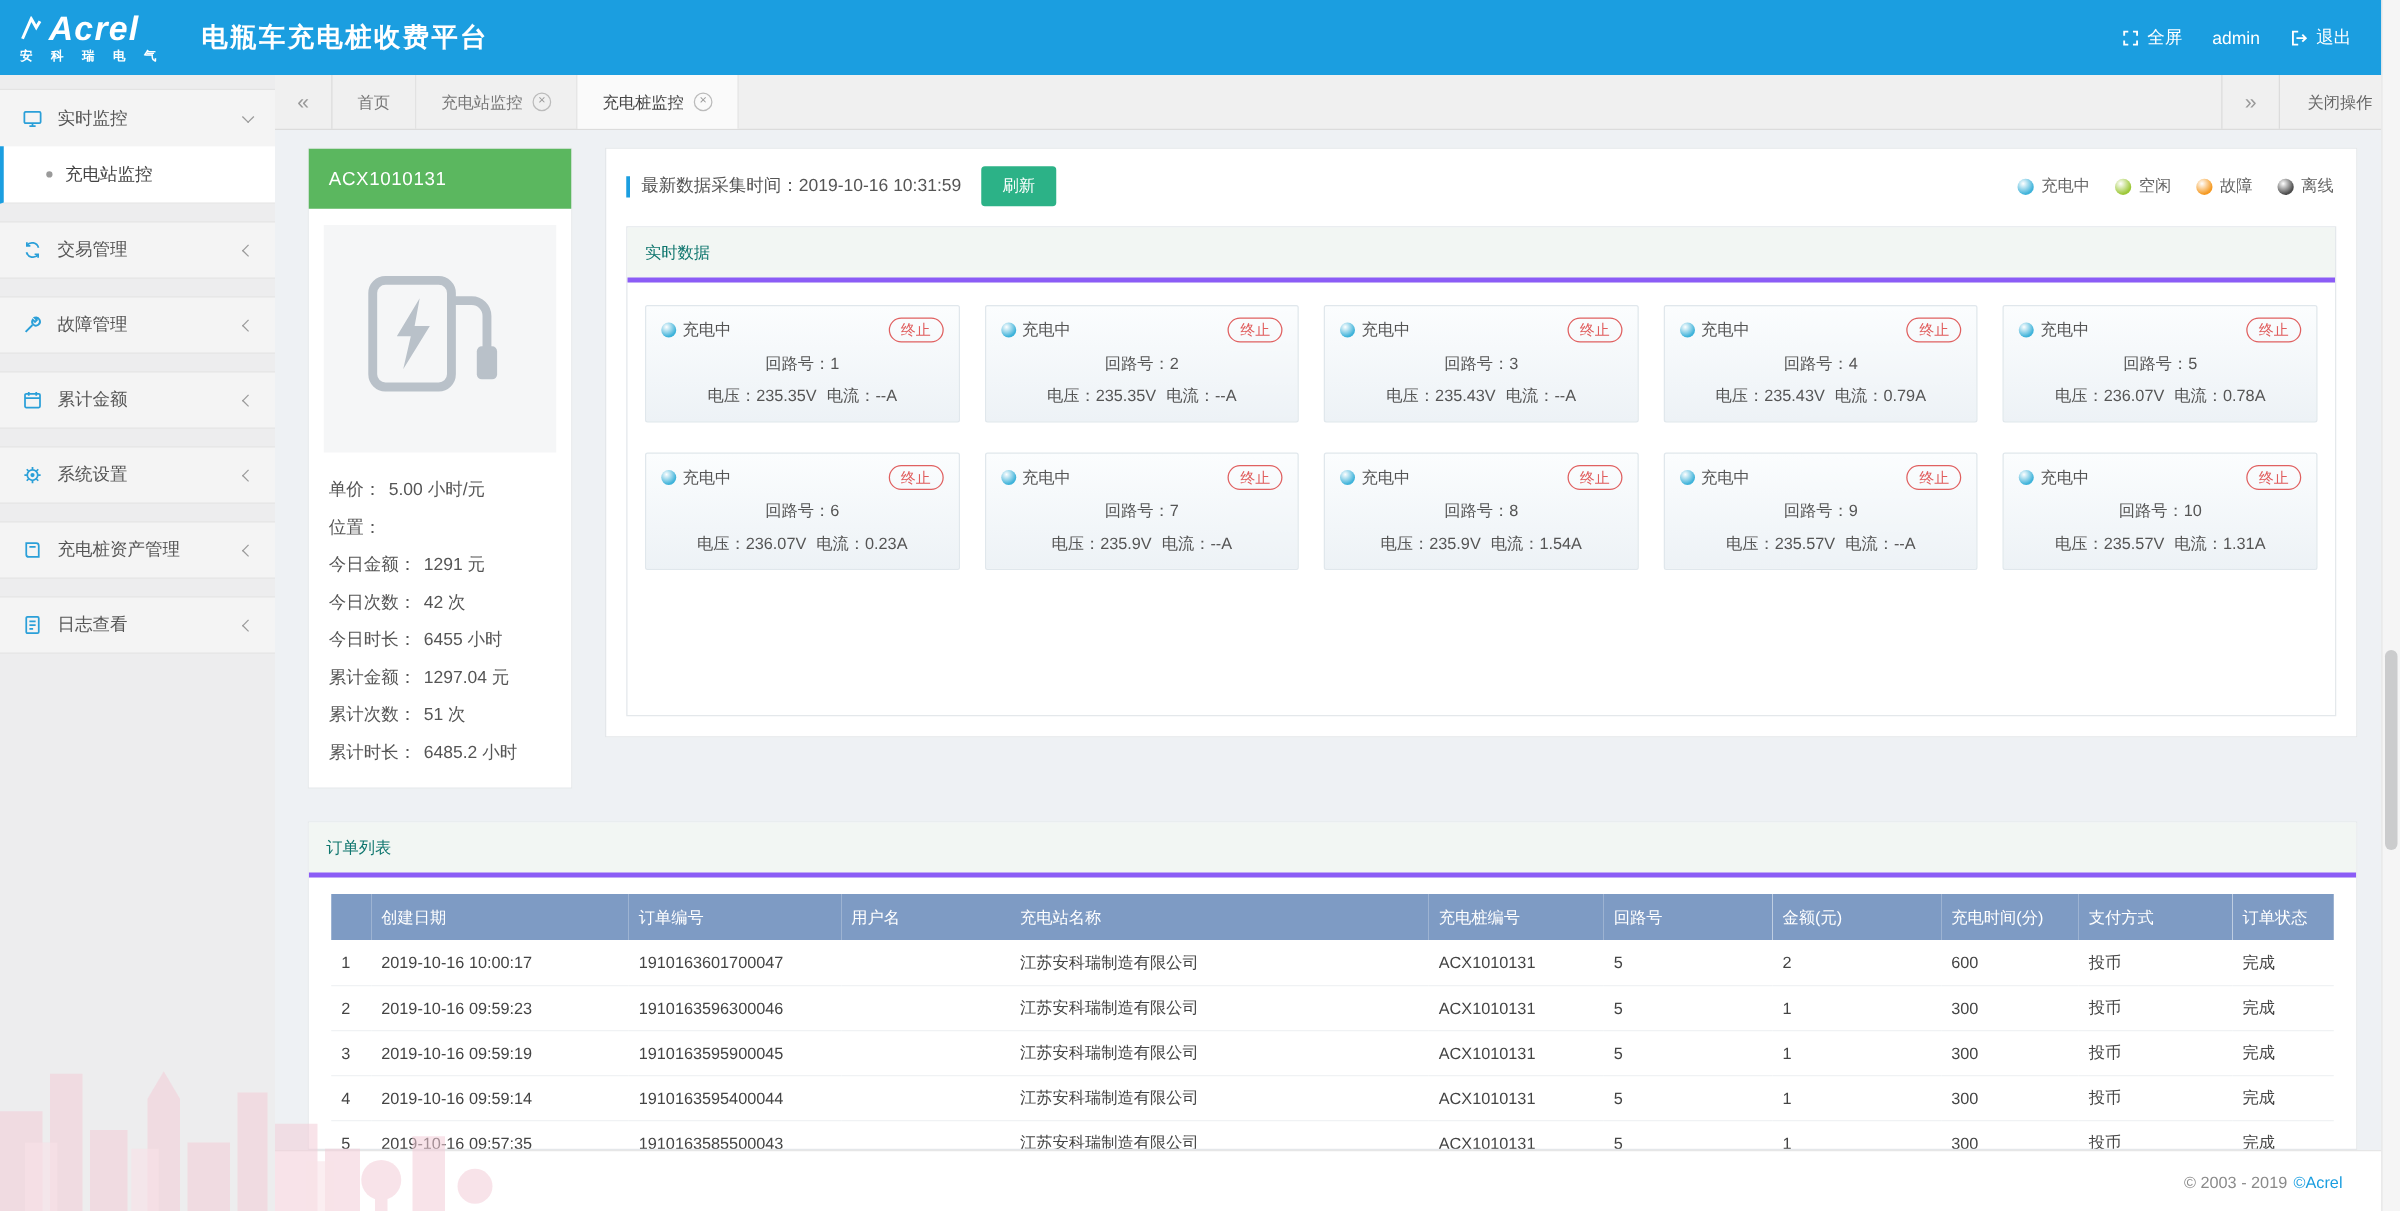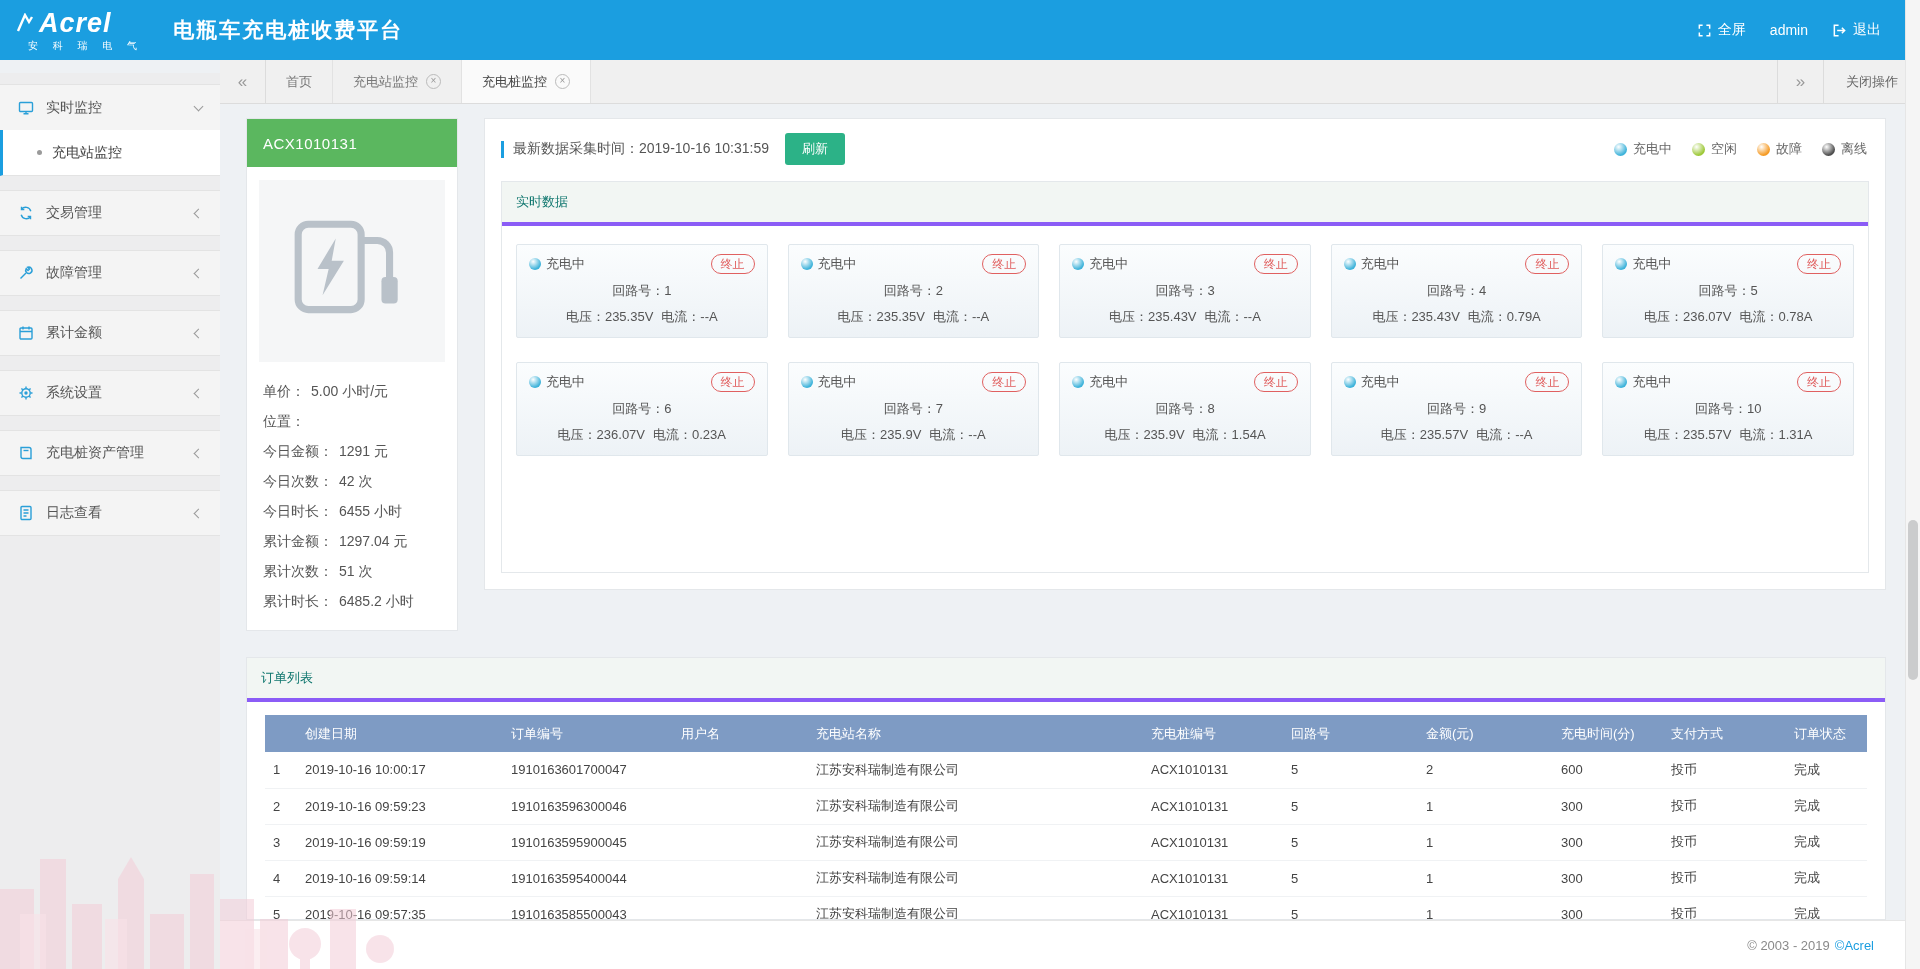--- a/index.html
+++ b/index.html
@@ -4,27 +4,27 @@
 <style>
   * { margin:0; padding:0; box-sizing:border-box; }
   html,body { width:1920px; height:969px; }
   body { font-family:"Liberation Sans","DejaVu Sans",sans-serif; background:#eef1f4; overflow:hidden; }
   .app { position:relative; width:1920px; height:969px; overflow:hidden; }
 
   
   .hdr { position:absolute; top:0; left:0; right:0; height:60px; background:#1b9ee0; display:flex; align-items:center; color:#fff; padding:0 30px 0 16px; z-index:6; }
   .logo { display:flex; flex-direction:column; line-height:1; }
   .logo-top { display:flex; align-items:center; gap:5px; font-style:italic; font-weight:bold; font-size:27px; letter-spacing:1px; }
-  .logo-sub { font-size:10px; letter-spacing:6px; margin-top:4px; font-weight:normal;margin-left:12px; }
+  .logo-sub { font-size:10px; letter-spacing:6px; margin-top:4px; font-weight:bold; }
   .hdr-title { font-size:21px; font-weight:bold; margin-left:30px; letter-spacing:2px; }
   .hdr-right { margin-left:auto; display:flex; align-items:center; gap:6px; font-size:14px; }
   .hdr-link { display:flex; align-items:center; gap:6px; cursor:pointer; padding:0 9px; }
 
   
-  .sidebar { position:absolute; top:73px; left:0; width:220px; bottom:0; background:#ededee; z-index:2; padding-top:11px; }
+  .sidebar { position:absolute; top:60px; left:0; width:220px; bottom:0; background:#ededee; z-index:2; padding-top:11px; }
   .mi { height:46px; display:flex; align-items:center; padding:0 18px; gap:12px; color:#555; font-size:14px; cursor:pointer; background:#f4f4f4; border-top:1px solid #e3e3e3; border-bottom:1px solid #e3e3e3; margin-bottom:14px; }
   .mi.group-open { margin-bottom:0; border-bottom:none; }
   .mi .mi-icon { color:#2a9fd8; display:flex; align-items:center; }
   .mi .chev { margin-left:auto; }
   .chev { width:7px; height:7px; border-right:1.6px solid #9a9a9a; border-bottom:1.6px solid #9a9a9a; display:inline-block; }
   .chev-down { transform:rotate(45deg); margin-bottom:3px; }
   .chev-left { transform:rotate(135deg); }
   .sub { height:46px; display:flex; align-items:center; padding-left:34px; gap:10px; font-size:14px; color:#444; background:#ffffff; border-left:3px solid #1b9ee0; border-bottom:1px solid #e3e3e3; cursor:pointer; margin-bottom:14px; }
   .sub .bullet { width:5px; height:5px; border-radius:50%; background:#9a9a9a; flex:none; }
 

